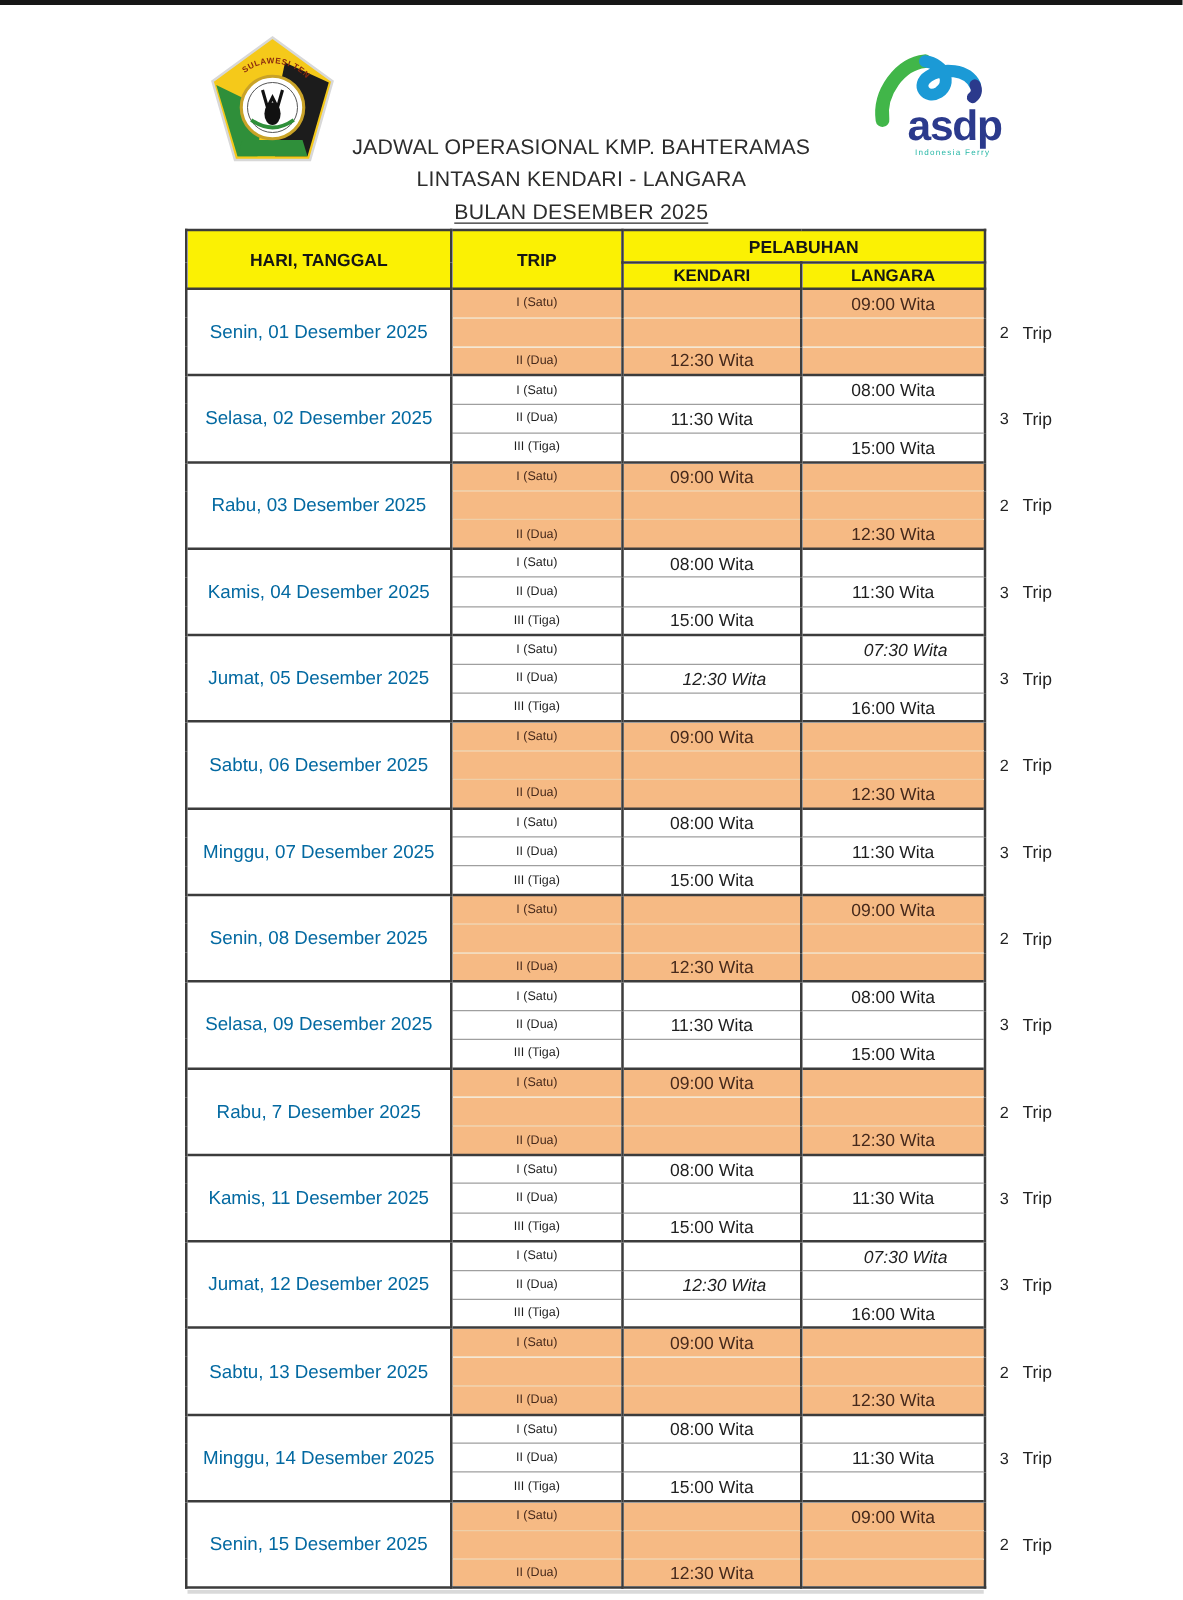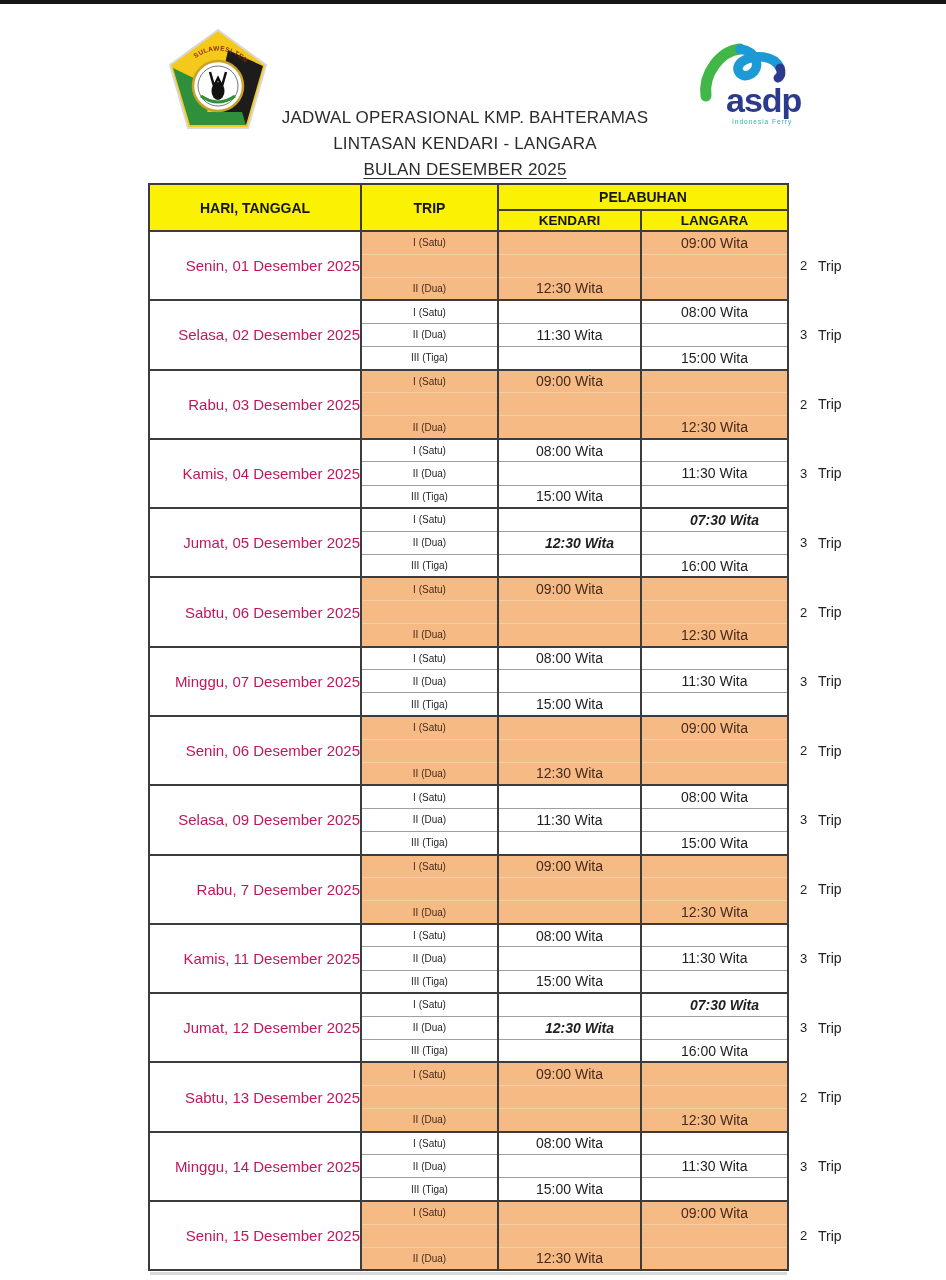--- a/index.html
+++ b/index.html
@@ -31,30 +31,30 @@
     font-weight:700; font-size:14px; color:#151515; text-align:center;
   }
   th.sub { font-size:13.5px; }
   .ghost-h, td.ghost { border:none; background:#fff; }
 
   thead tr.r1 { height:26px;margin-top:15px; }
   thead tr.r2 { height:21px;margin-left:11px; }
   tbody.grp tr { height:23.1px; }
 
   td.day {
-    background:#fff; text-align:right; font-size:15px; color:#be185d;
+    background:#fff; text-align:center; font-size:15px; color:#0369a1;
     border-left:2px solid var(--dark); border-right:2px solid var(--dark);
     border-top:2px solid var(--dark);
   }
   td.t { text-align:center; border-top:1px solid var(--thin); }
   td.trip    { font-size:10px; border-right:2px solid var(--dark); }
   td.time    { font-size:14px; }
   td.kendari { border-right:2px solid var(--dark); }
   td.langara { border-right:2px solid var(--dark); }
-  td.time.em { font-weight:bold; font-style:italic;padding-left:20px; }
+  td.time.em { font-weight:normal; font-style:italic;padding-left:20px; }
 
   tbody.grp tr:first-child td.t { border-top:2px solid var(--dark); }
   tbody.grp:last-of-type tr:last-child td.t { border-bottom:2px solid var(--dark); }
   tbody.grp:last-of-type td.day { border-bottom:2px solid var(--dark); }
 
   tbody.hl td.t { background:var(--orange); color:var(--hl-ink); }
   tbody.hl tr:not(:first-child) td.t { border-top:1px solid var(--thin-hl); }
 
   td.ghost { vertical-align:middle; color:#222; }
   td.num  { text-align:center; font-size:13px; }
@@ -263,21 +263,21 @@
           <td class="t time langara">11:30 Wita</td>
         </tr>
         <tr>
           <td class="t trip">III (Tiga)</td>
           <td class="t time kendari">15:00 Wita</td>
           <td class="t time langara"></td>
         </tr>
       </tbody>
       <tbody class="grp hl">
         <tr>
-          <td class="day" rowspan="3">Senin, 06 Desember 2025</td>
+          <td class="day" rowspan="3">Senin, 08 Desember 2025</td>
           <td class="t trip">I (Satu)</td>
           <td class="t time kendari"></td>
           <td class="t time langara">09:00 Wita</td>
           <td class="ghost num" rowspan="3">2</td>
           <td class="ghost word" rowspan="3">Trip</td>
         </tr>
         <tr>
           <td class="t trip"></td>
           <td class="t time kendari"></td>
           <td class="t time langara"></td>

